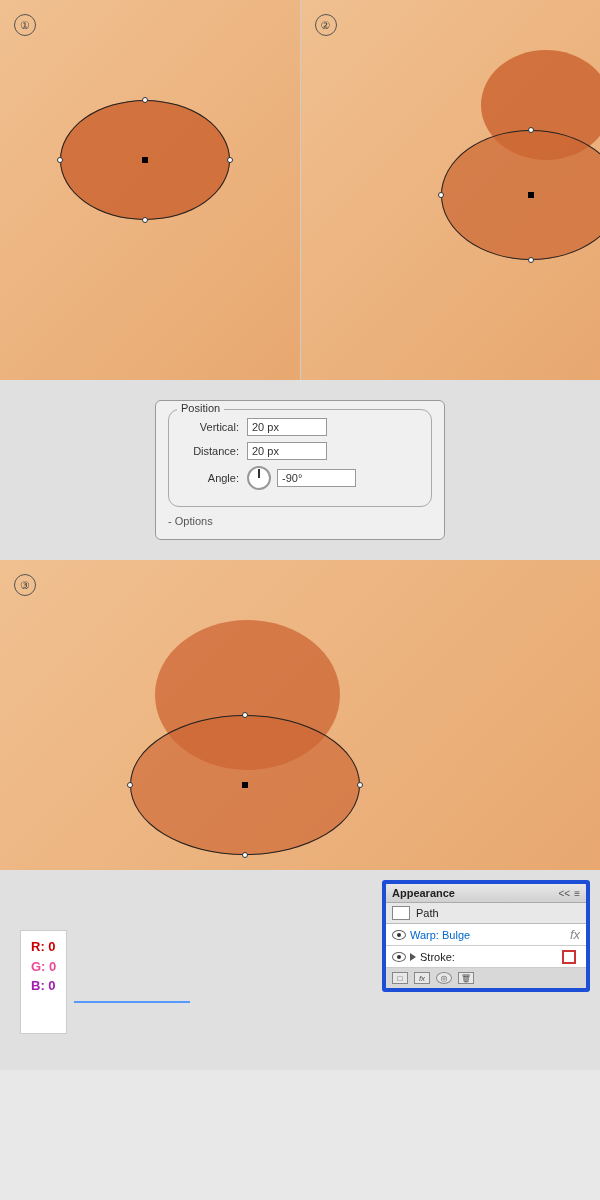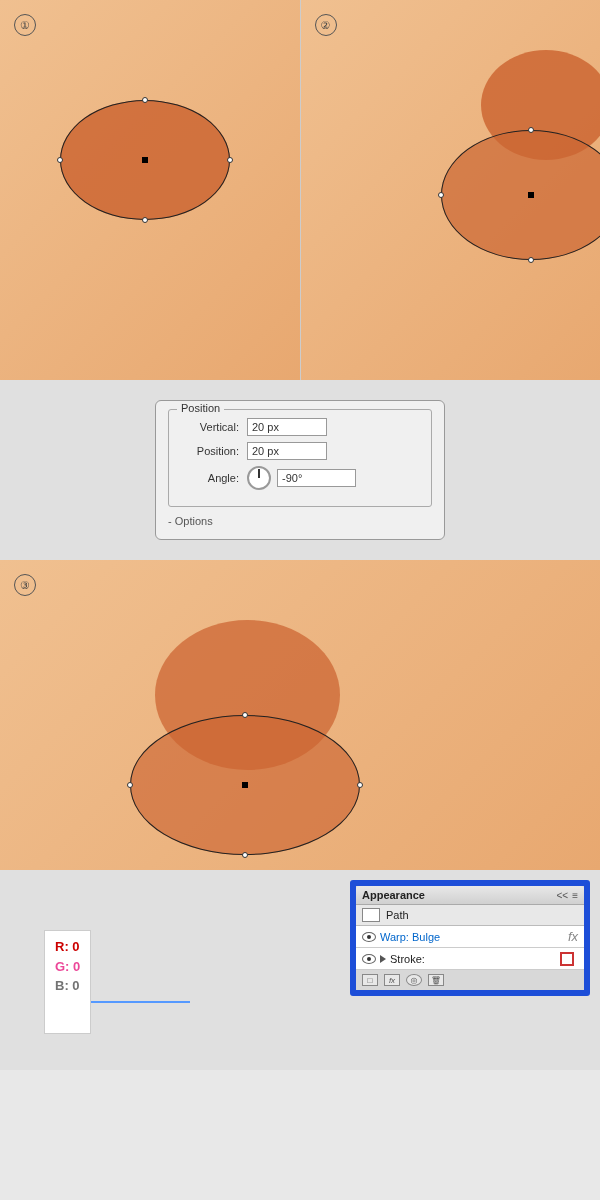--- a/index.html
+++ b/index.html
@@ -130,21 +130,21 @@
       position: relative;
     }
     .dialog-title {
       font-size: 13px;
       font-weight: bold;
       color: #333;
       margin-bottom: 8px;
     }
     .fieldset-box {
       border: 1px solid #aaa;
-      border-radius: 3px;
+      border-radius: 11px;
       padding: 8px 12px 10px 10px;
       position: relative;
     }
     .fieldset-legend {
       position: absolute;
       top: -8px;
       left: 8px;
       background: #f0f0f0;
       padding: 0 4px;
       font-size: 11px;
@@ -253,23 +253,23 @@
     }
 
     
     .appearance-section {
       background: #e0e0e0;
       padding: 10px 0 10px 0;
       display: flex;
       justify-content: center;
     }
     .appearance-panel {
-      width: 240px;
+      width: 208px;
       background: #d8d8d8;
-      border: 6px solid #1d4ed8;
+      border: 4px solid #1d4ed8;
       border-radius: 3px;
       font-size: 11px;
     }
     .ap-header {
       background: linear-gradient(to bottom, #e8e8e8, #d0d0d0);
       border-bottom: 1px solid #aaa;
       padding: 3px 6px;
       display: flex;
       align-items: center;
       justify-content: space-between;
@@ -394,25 +394,24 @@
     .rgb-box {
       position: absolute;
       left: 20px;
       bottom: 36px;
       background: white;
       border: 1px solid #ccc;
       padding: 6px 10px;
       font-size: 13px;
       font-weight: bold;
       line-height: 1.5;
-      margin-left: 24px;
     }
     .rgb-r { color: #cc0000; }
     .rgb-g { color: #ec4899; }
-    .rgb-b { color: #737373; }
+    .rgb-b { color: #a21caf; }
   </style>
 </head>
 <body>
 
 <div class="top-row">
 
   <div class="panel panel-left">
     <div class="step-number">①</div>
     <div class="ellipse-container">
 
@@ -449,21 +448,21 @@
 
 <div class="dialog-area">
   <div class="move-dialog">
     <div class="fieldset-box">
       <div class="fieldset-legend">Position</div>
       <div class="field-row">
         <span class="field-label">Vertical:</span>
         <input class="field-input" type="text" value="20 px" style="">
       </div>
       <div class="field-row">
-        <span class="field-label">Position:</span>
+        <span class="field-label">Distance:</span>
         <input class="field-input" type="text" value="20 px" style="">
       </div>
       <div class="field-row angle-row">
         <span class="field-label">Angle:</span>
         <div class="angle-dial"></div>
         <input class="field-input" type="text" style="width: 79px;" value="-90°">
       </div>
     </div>
     <div class="options-row">- Options</div>
   </div>

